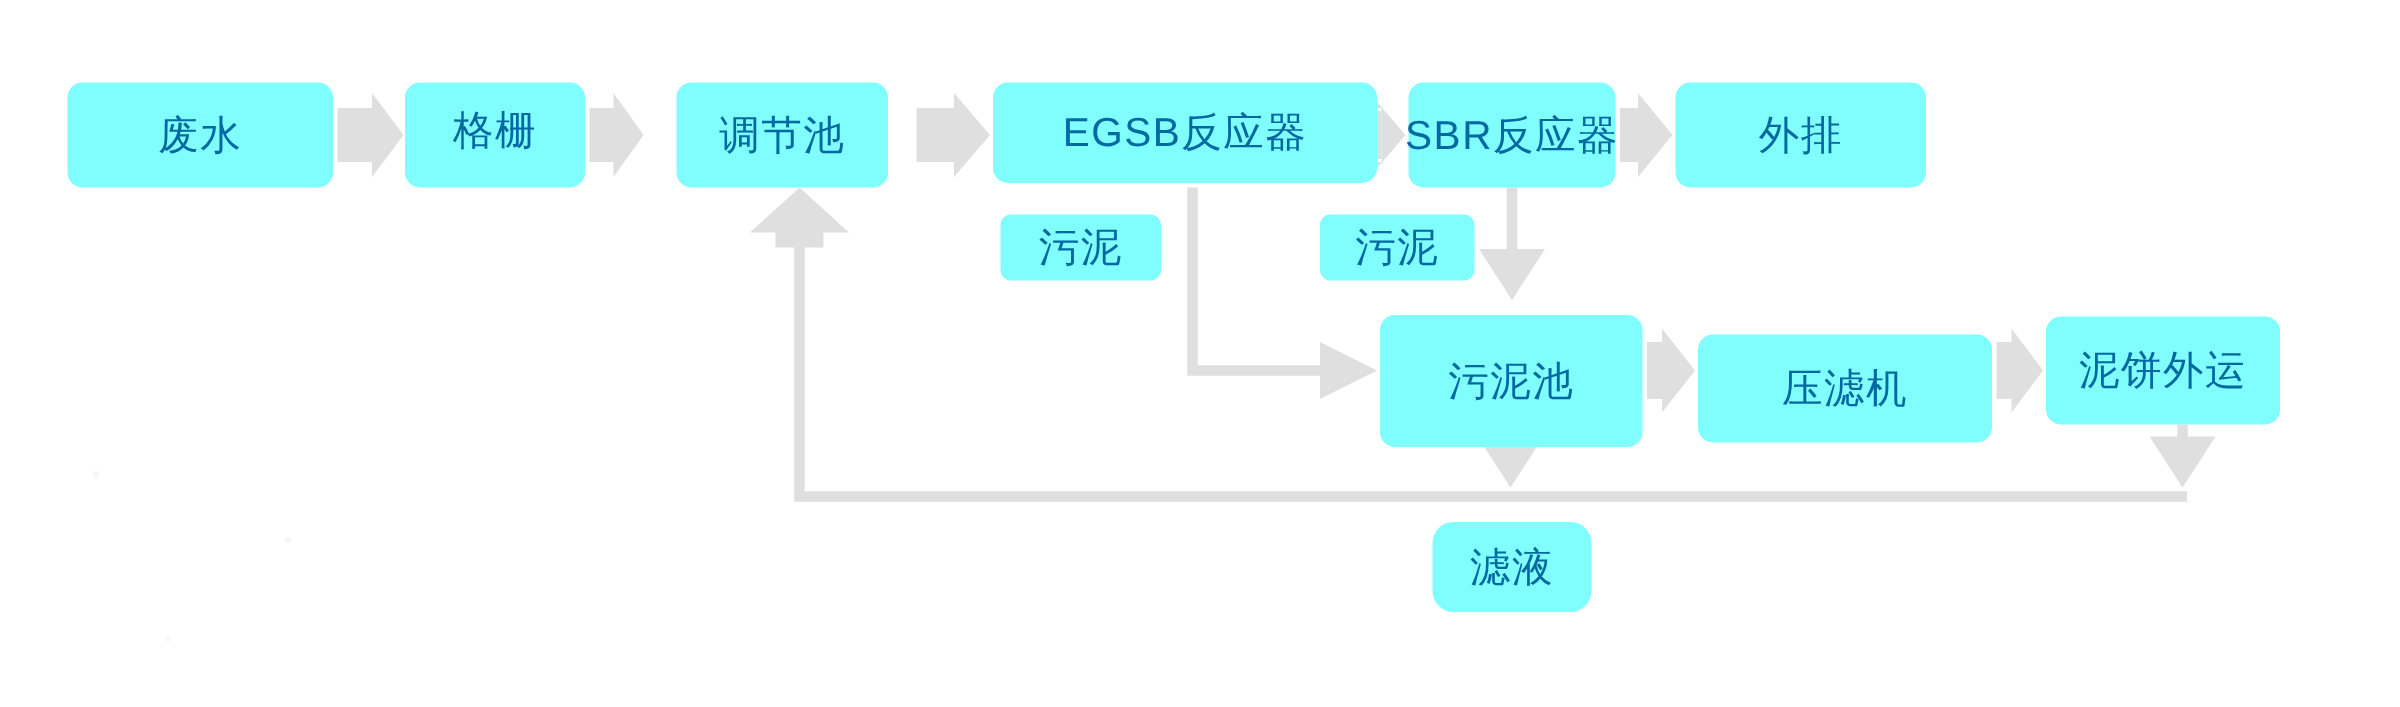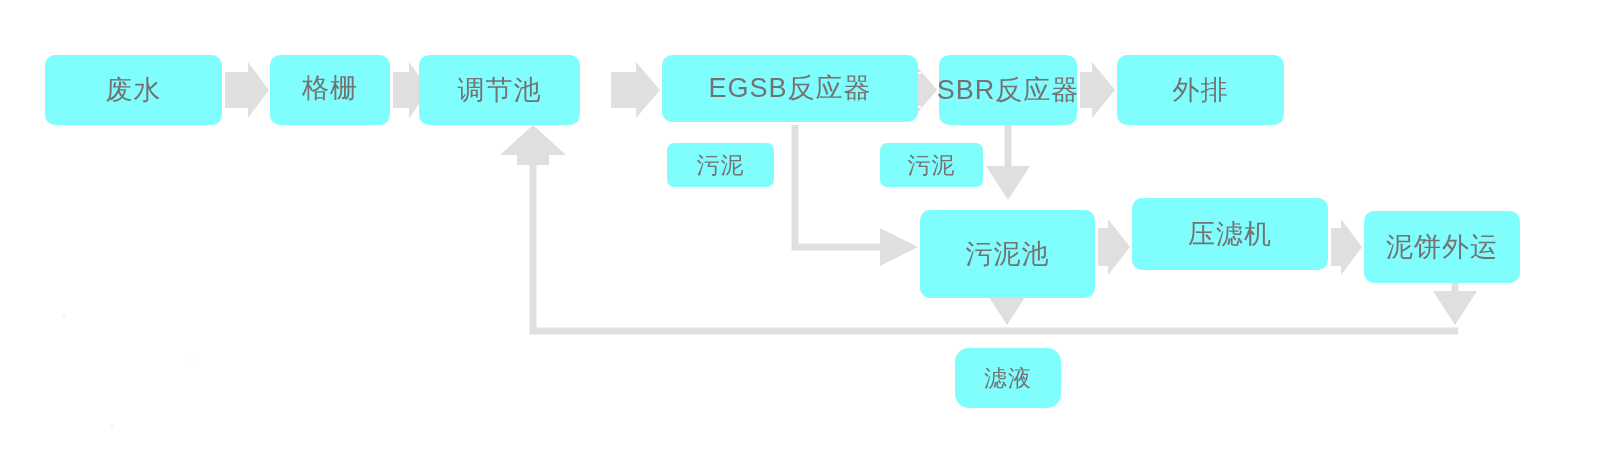--- a/index.html
+++ b/index.html
@@ -16,33 +16,33 @@
     height: 471px;
     background: #ffffff;
     overflow: hidden;
   }
   
   .node {
     position: absolute;
     box-sizing: border-box;
     background: #80fdfd;
     border-radius: 10px;
-    color: #737373;
+    color: #0369a1;
     display: flex;
     align-items: center;
     justify-content: center;
     font-size: 27px;
     letter-spacing: 1px;
     line-height: 1;
     white-space: nowrap;
     user-select: none;
   }
   .node.tag {
     border-radius: 7px;
-    font-size: 23px;
+    font-size: 27px;
     letter-spacing: 1px;
   }
   
   #wires {
     position: absolute;
     left: 0;
     top: 0;
     width: 1600px;
     height: 471px;
   }
@@ -131,33 +131,33 @@
     <g>
       <path class="wire-line" d="M1458 331 L533 331 L533 150"></path>
       <path class="wire-head" d="M500 155 L533 125 L566 155 L549 155 L549 165 L517 165 L517 155 Z"></path>
     </g>
   </svg>
 
   <div class="node" style="left:45px;  top:55px;  width:177px; height:70px;">废水</div>
 
   <div class="node" style="left:270px; top:55px;  width:120px; height:70px;font-family:Liberation Mono, monospace;">格栅</div>
 
-  <div class="node" style="left:419px; top:55px;  width:161px; height:70px;">调节池</div>
+  <div class="node" style="left:451px; top:55px;  width:141px; height:70px;">调节池</div>
 
   <div class="node" style="left:662px; top:55px;  width:256px; height:67px;">EGSB反应器</div>
 
   <div class="node" style="left:1117px; top:55px; width:167px; height:70px;">外排</div>
 
   <div class="node" style="left:939px; top:55px;  width:138px; height:70px;">SBR反应器</div>
 
   <div class="node tag" style="left:667px; top:143px; width:107px; height:44px;">污泥</div>
 
   <div class="node tag" style="left:880px; top:143px; width:103px; height:44px;">污泥</div>
 
   <div class="node" style="left:920px; top:210px; width:175px; height:88px;">污泥池</div>
 
-  <div class="node" style="left:1132px; top:198px; width:196px; height:72px;">压滤机</div>
+  <div class="node" style="left:1132px; top:223px; width:196px; height:72px;">压滤机</div>
 
   <div class="node" style="left:1364px; top:211px; width:156px; height:72px;">泥饼外运</div>
 
   <div class="node tag" style="left:955px; top:348px; width:106px; height:60px;border-radius:14px;">滤液</div>
 
 </div>
 
 </body></html>

